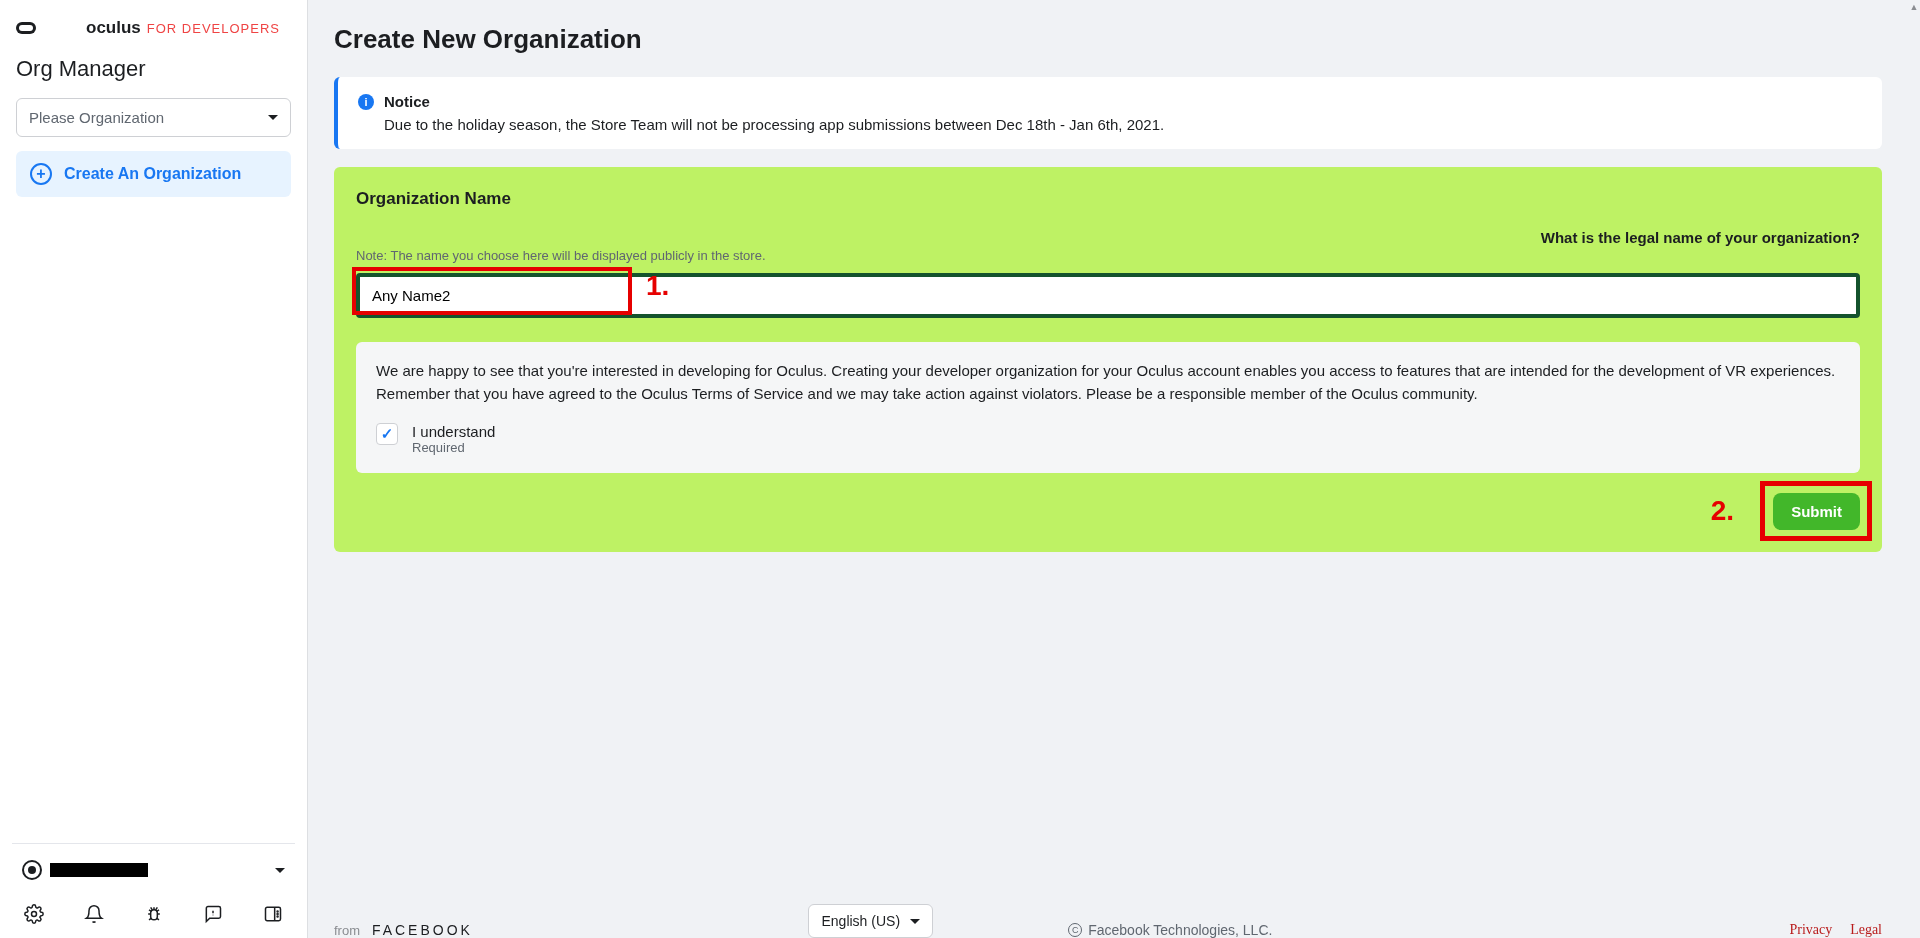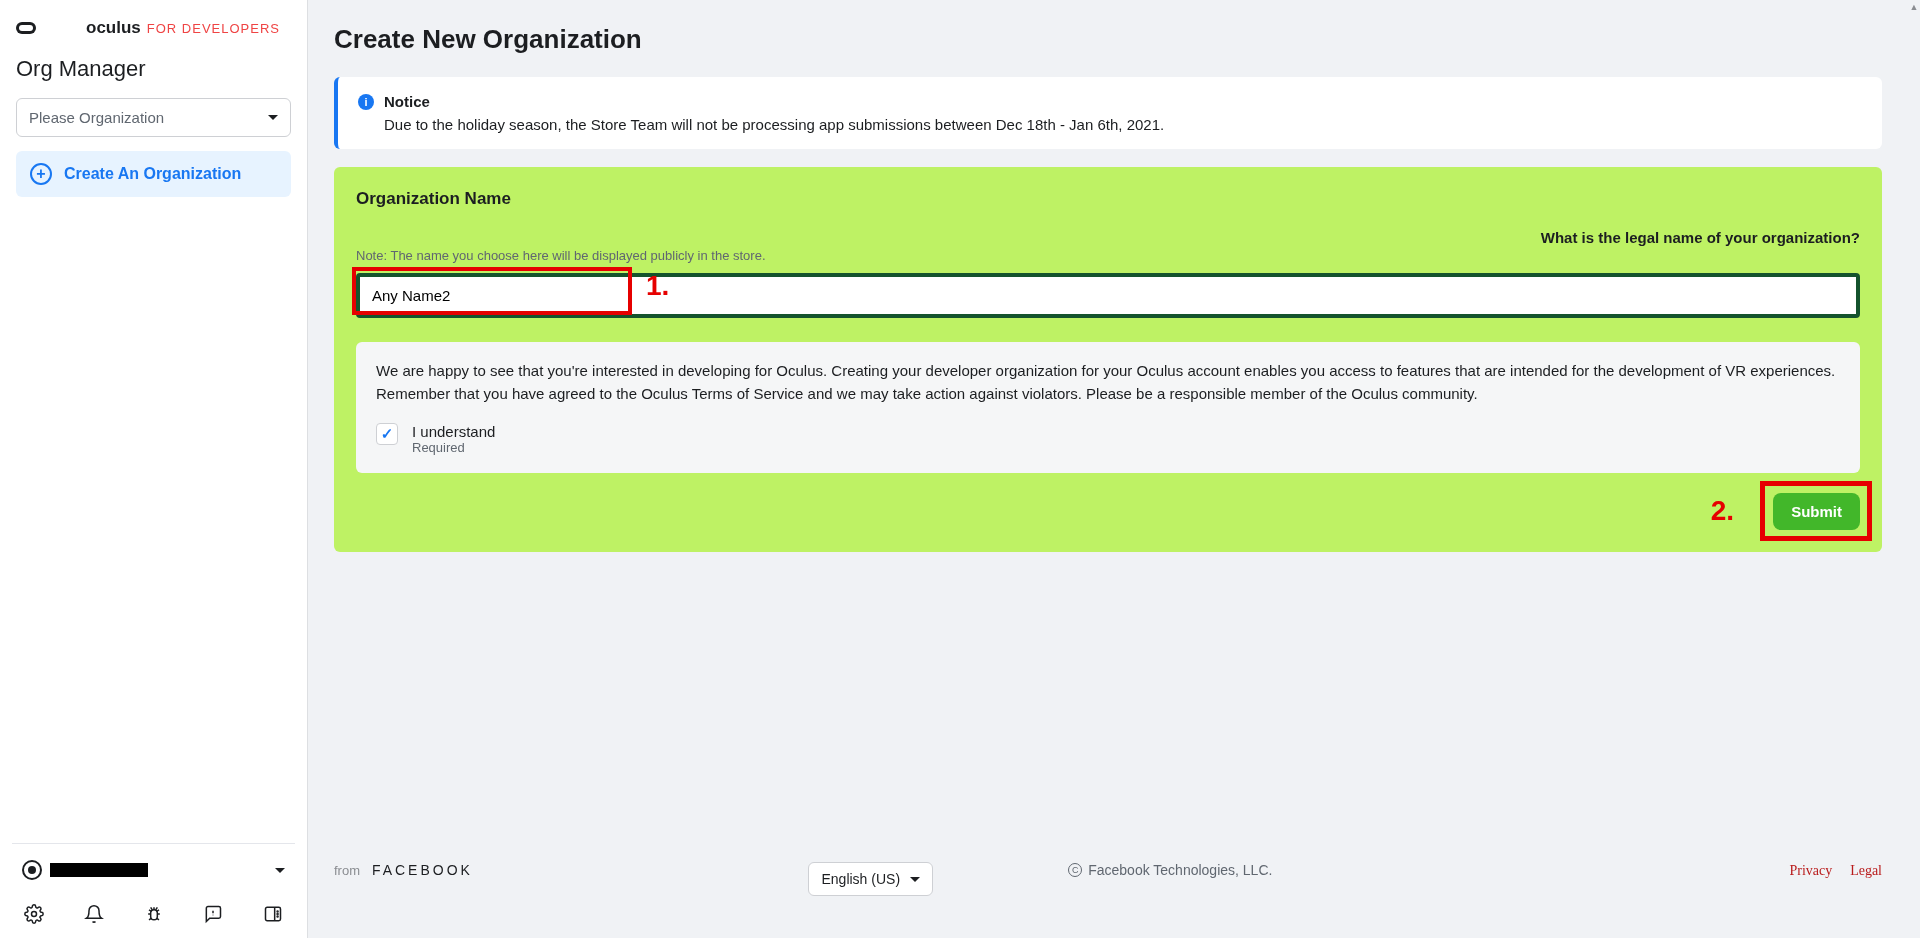--- a/index.html
+++ b/index.html
@@ -342,21 +342,21 @@
       color: #e60000;
       pointer-events: none;
     }
     .footer {
       position: absolute;
       left: 308px;
       right: 12px;
       bottom: 0;
       height: 76px;
       display: flex;
-      align-items: flex-start;
+      align-items: flex-end;
       padding: 0 26px;
       font-size: 14px;
       color: #606770;
     }
     .footer-from {
       flex: 1;
     }
     .footer-from .from {
       font-size: 13px;
       color: #8a8d91;

